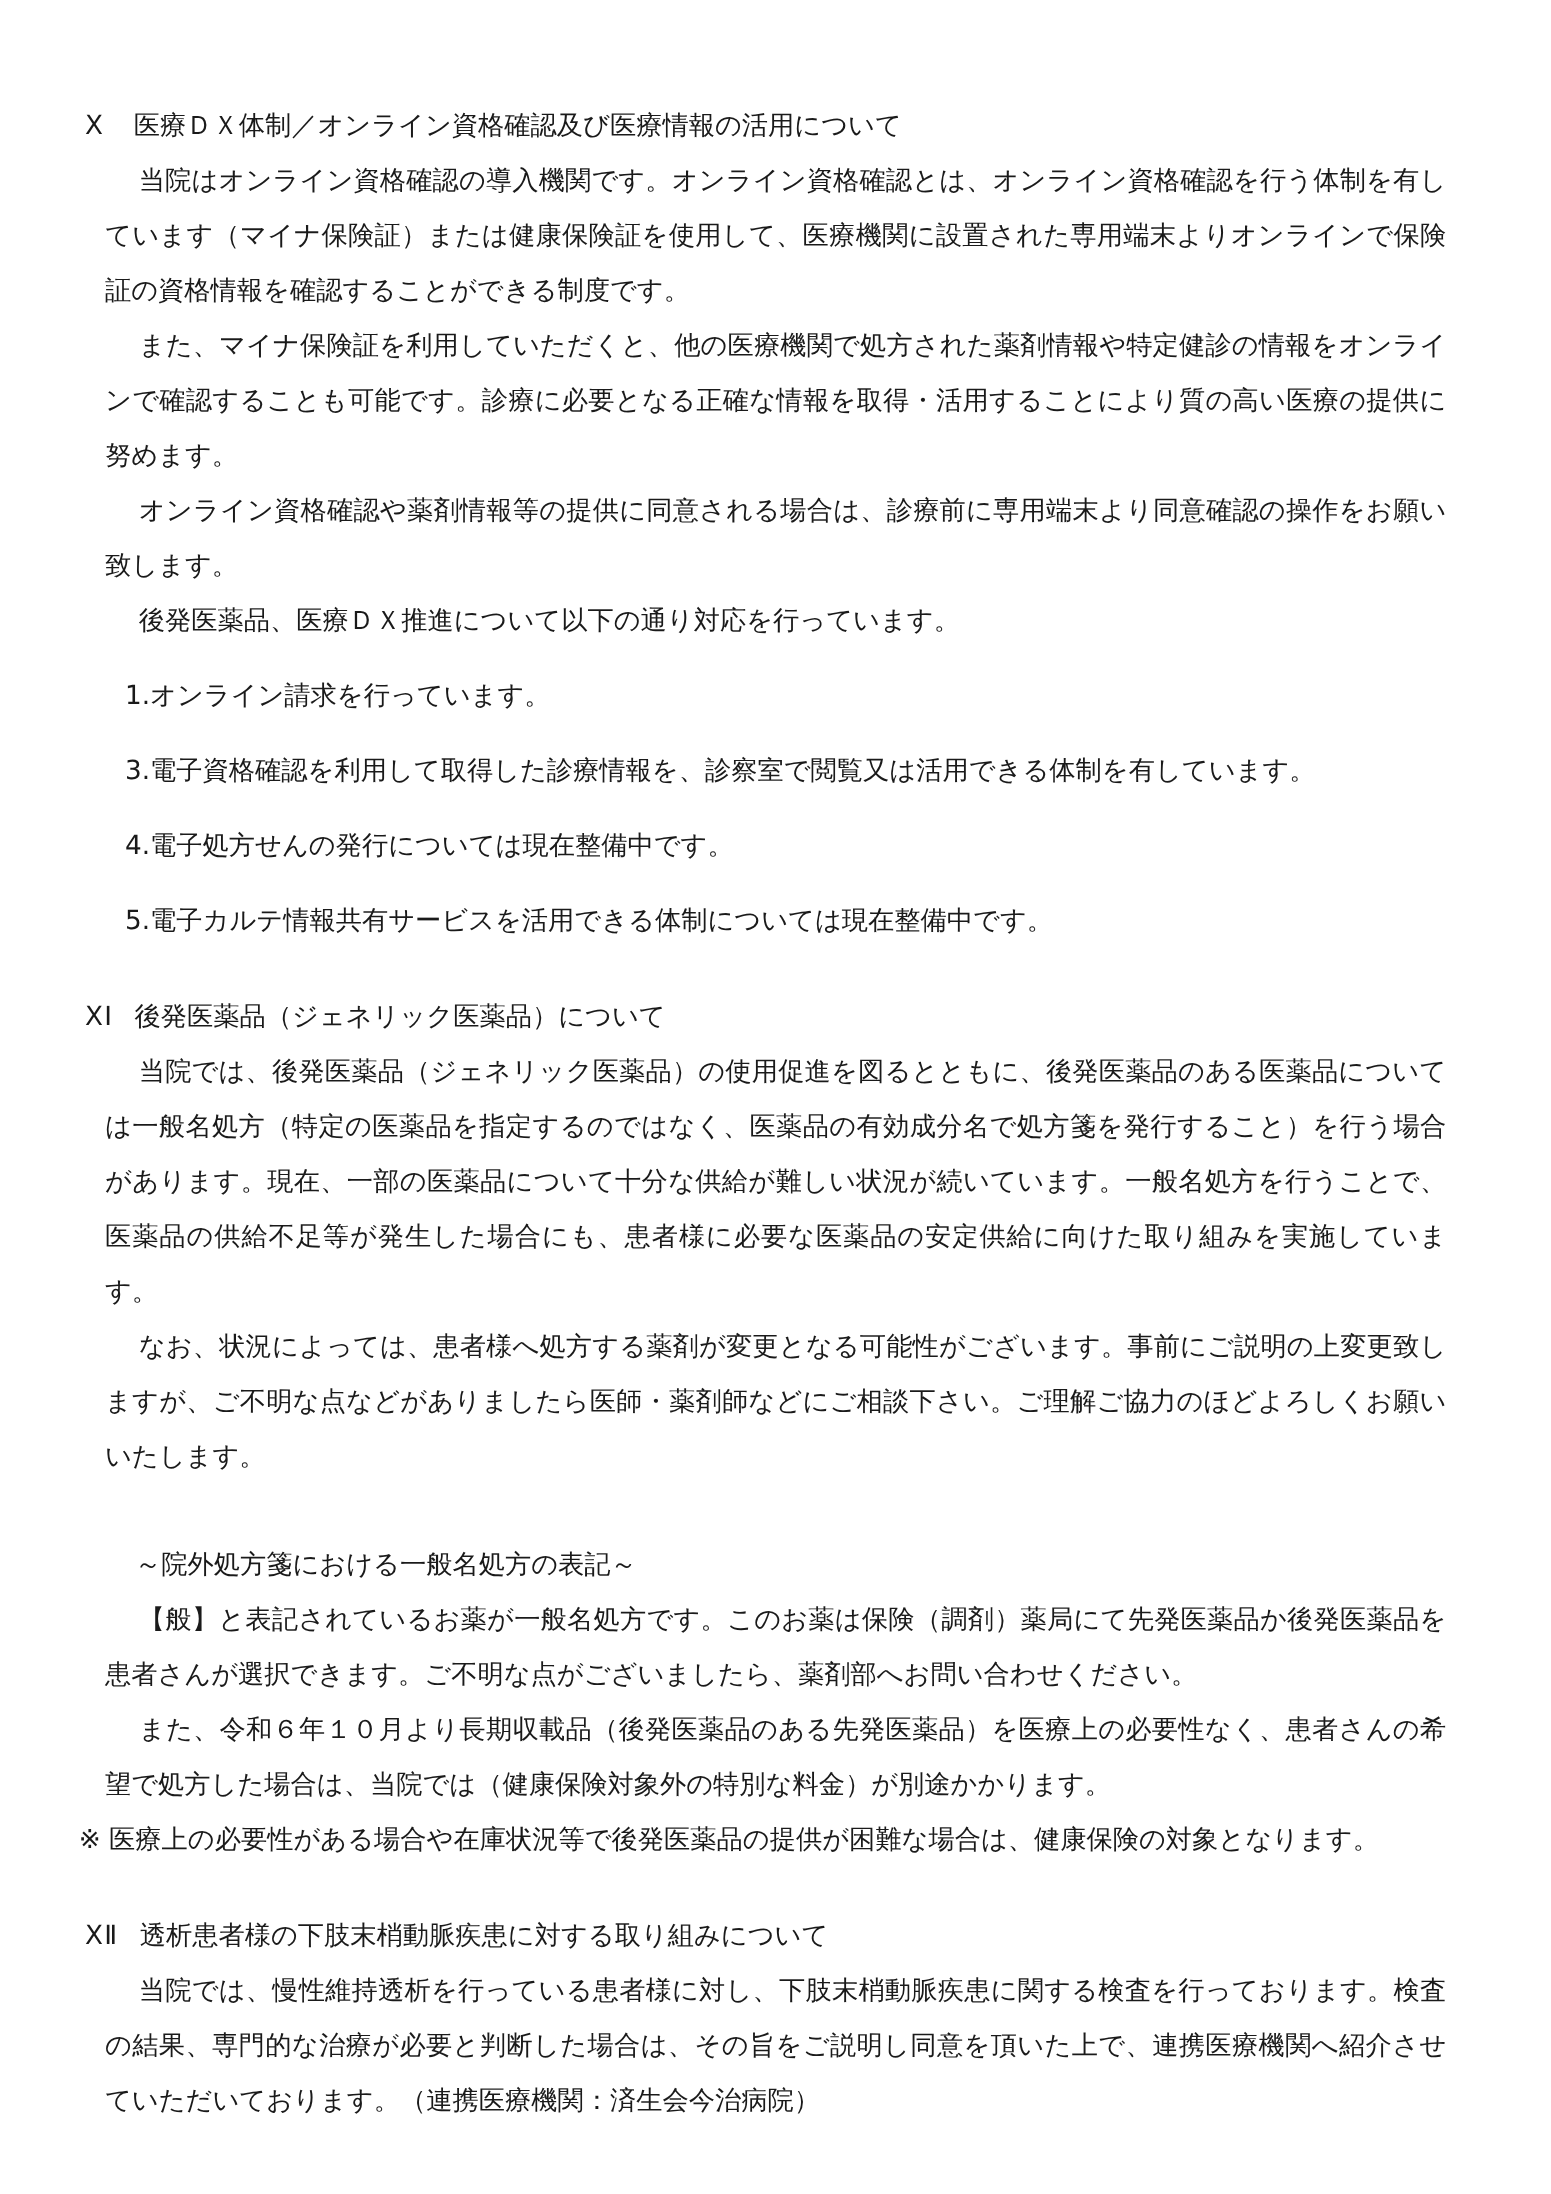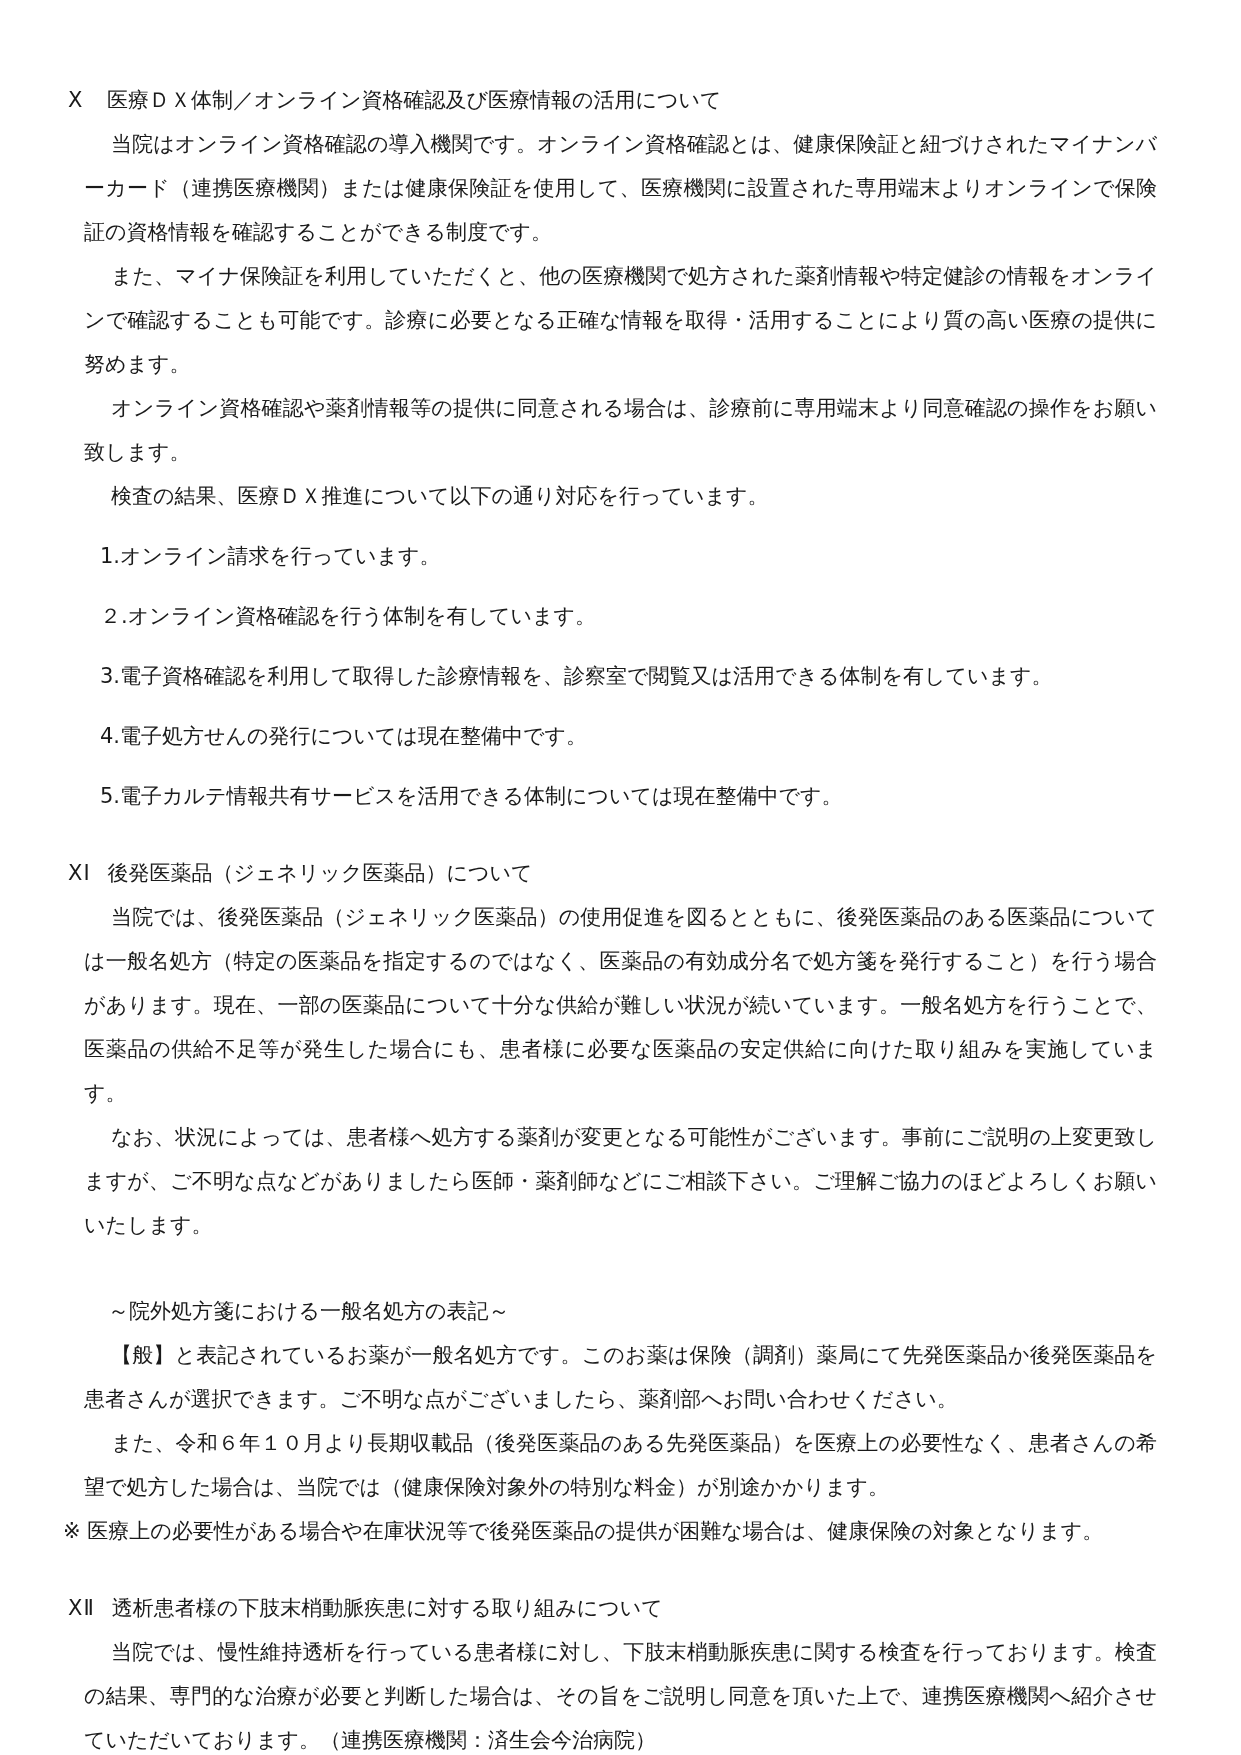--- a/index.html
+++ b/index.html
@@ -60,27 +60,26 @@
 </head>
 <body>
 
 <div class="page">
 
   <section>
     <h2 class="sec-heading">
       <span class="sec-num">Ⅹ</span>
       <span class="sec-title">医療ＤＸ体制／オンライン資格確認及び医療情報の活用について</span>
     </h2>
-    <p class="para">当院はオンライン資格確認の導入機関です。オンライン資格確認とは、健康保険証と紐づけされたマイナンバーカード（連携医療機関）または健康保険証を使用して、医療機関に設置された専用端末よりオンラインで保険証の資格情報を確認することができる制度です。</p>
+    <p class="para">当院はオンライン資格確認の導入機関です。オンライン資格確認とは、オンライン資格確認を行う体制を有しています（マイナ保険証）または健康保険証を使用して、医療機関に設置された専用端末よりオンラインで保険証の資格情報を確認することができる制度です。</p>
     <p class="para">また、マイナ保険証を利用していただくと、他の医療機関で処方された薬剤情報や特定健診の情報をオンラインで確認することも可能です。診療に必要となる正確な情報を取得・活用することにより質の高い医療の提供に努めます。</p>
     <p class="para">オンライン資格確認や薬剤情報等の提供に同意される場合は、診療前に専用端末より同意確認の操作をお願い致します。</p>
-    <p class="para">検査の結果、医療ＤＸ推進について以下の通り対応を行っています。</p>
+    <p class="para">後発医薬品、医療ＤＸ推進について以下の通り対応を行っています。</p>
     <div class="dx-list">
       <p>1.オンライン請求を行っています。</p>
-      <p>２.オンライン資格確認を行う体制を有しています。</p>
       <p>3.電子資格確認を利用して取得した診療情報を、診察室で閲覧又は活用できる体制を有しています。</p>
       <p>4.電子処方せんの発行については現在整備中です。</p>
       <p>5.電子カルテ情報共有サービスを活用できる体制については現在整備中です。</p>
     </div>
   </section>
 
   <section class="section-gap">
     <h2 class="sec-heading">
       <span class="sec-num">ⅩⅠ</span>
       <span class="sec-title">後発医薬品（ジェネリック医薬品）について</span>

